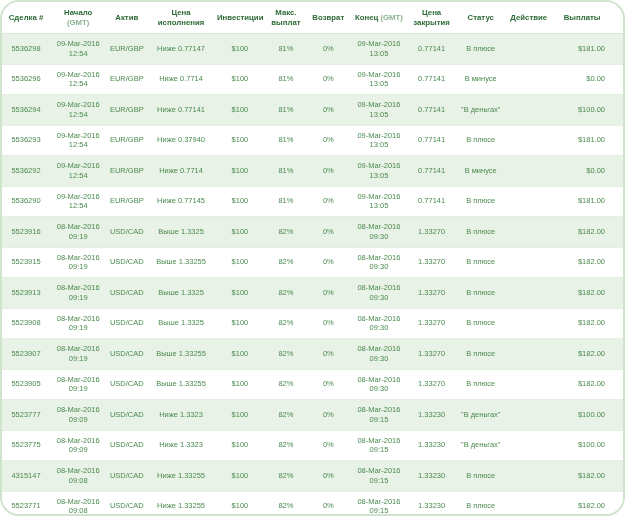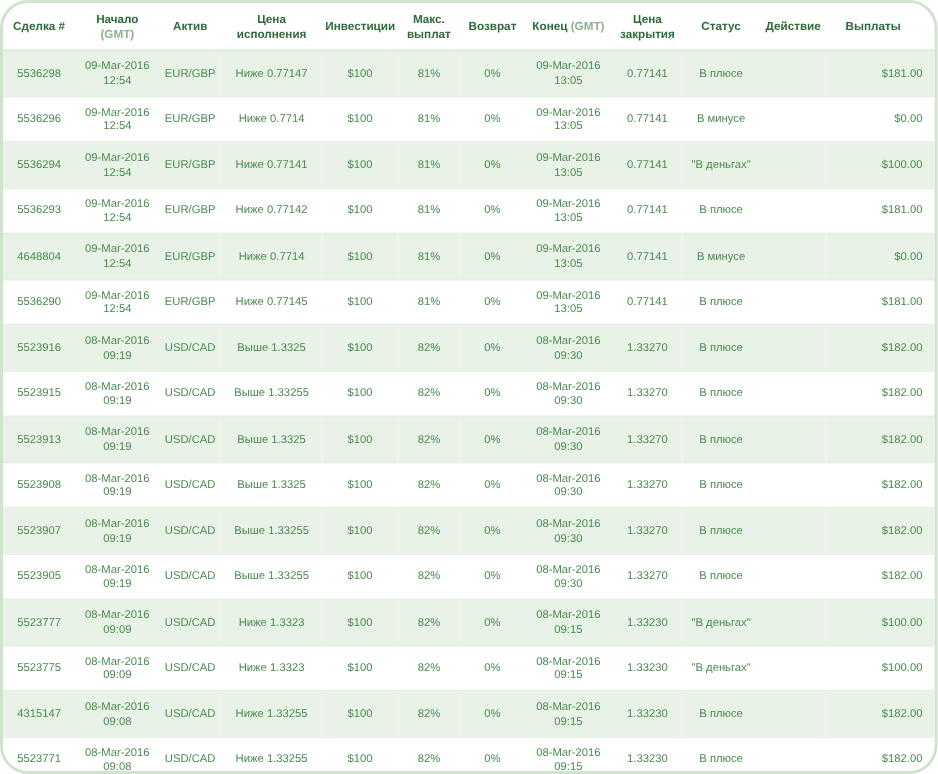--- a/index.html
+++ b/index.html
@@ -72,21 +72,21 @@
   .c-asset     { width: 7.2%; }
   .c-strike    { width: 12.4%; }
   .c-invest    { width: 9.0%; }
   .c-payoutpct { width: 7.4%; }
   .c-refund    { width: 7.6%; margin-left: 17px; }
   .c-end       { width: 10.6%; }
   .c-close     { width: 8.4%; }
   .c-status    { width: 9.2%; }
   .c-action    { width: 8.0%; }
   .c-payout    { width: 11.4%; text-align: right; }
-  table.trades tbody td.c-payout { text-align: right; padding-right: 8px; }
+  table.trades tbody td.c-payout { text-align: right; padding-right: 18px; }
   table.trades thead th.c-payout { text-align: center; padding-right: 12px; }
   .twoline { display: block; }
   .sub { display: block; }
 </style>
 </head>
 <body>
 
 <div id="trade-history-panel">
   <table class="trades">
     <thead>
@@ -258,21 +258,21 @@
             <span class="twoline">5536293</span>
           </td>
           <td class="c-start">
             <span class="twoline">09-Mar-2016</span>
             <span class="sub">12:54</span>
           </td>
           <td class="c-asset">
             <span class="twoline">EUR/GBP</span>
           </td>
           <td class="c-strike">
-            <span class="twoline">Ниже 0.77142</span>
+            <span class="twoline">Ниже 0.37940</span>
           </td>
           <td class="c-invest">
             <span class="twoline">$100</span>
           </td>
           <td class="c-payoutpct">
             <span class="twoline">81%</span>
           </td>
           <td class="c-refund">
             <span class="twoline">0%</span>
           </td>
@@ -288,21 +288,21 @@
           </td>
           <td class="c-action">
             <span class="twoline"></span>
           </td>
           <td class="c-payout">
             <span class="twoline">$181.00</span>
           </td>
         </tr>
         <tr class="alt">
           <td class="c-id">
-            <span class="twoline">4648804</span>
+            <span class="twoline">5536292</span>
           </td>
           <td class="c-start">
             <span class="twoline">09-Mar-2016</span>
             <span class="sub">12:54</span>
           </td>
           <td class="c-asset">
             <span class="twoline">EUR/GBP</span>
           </td>
           <td class="c-strike">
             <span class="twoline">Ниже 0.7714</span>

